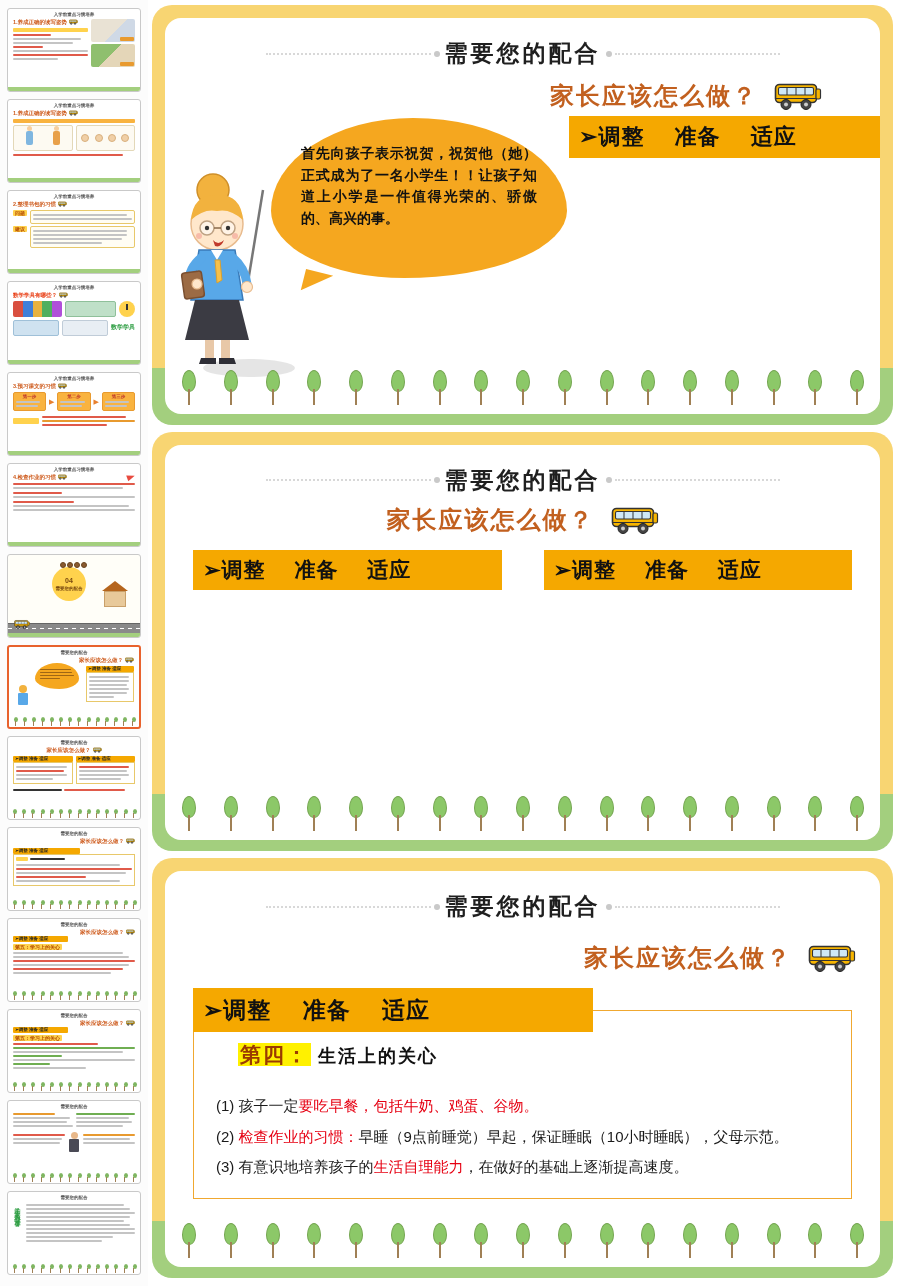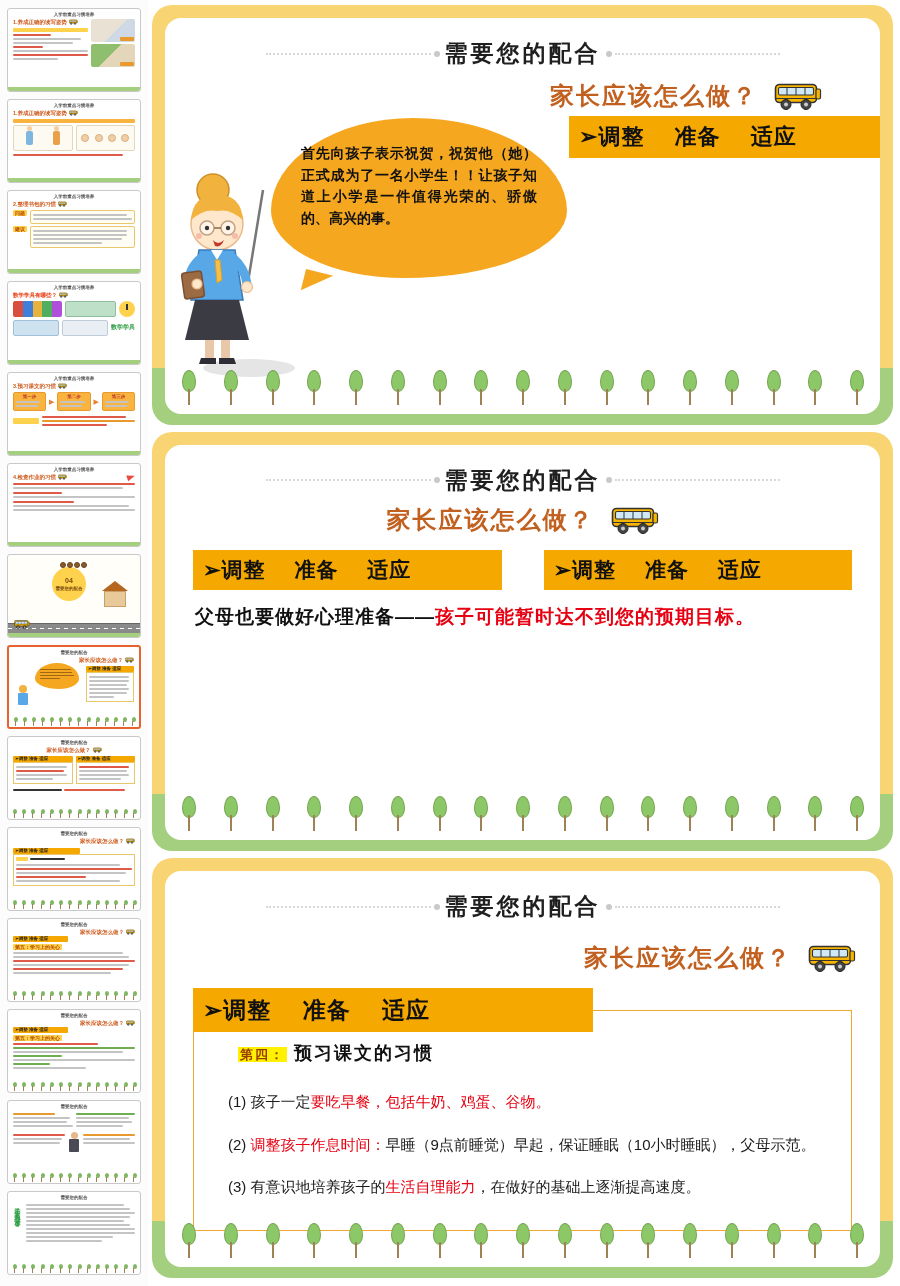--- a/index.html
+++ b/index.html
@@ -115,23 +115,23 @@
   .boxcol .box-body{min-height:152px;font-size:15px}
   .footer-line{margin:14px 0 0 30px;font-size:19px;font-weight:800;color:#111;letter-spacing:1px;white-space:nowrap}
   .footer-line .red{font-weight:800}
 
   
   .s3 .subrow{justify-content:flex-end;margin:20px 24px 0 0}
   .s3wrap{position:relative;margin:14px 28px 0}
   .s3wrap .box-head{position:relative;z-index:2;width:400px;height:44px;font-size:23px}
   .s3box{position:relative;z-index:1;margin-top:-22px;border:1.5px solid #f0a830;background:#fff;padding:30px 18px 14px}
   .s3tag{margin-left:26px;font-size:18px;font-weight:800;letter-spacing:2px;color:#111}
-  .s3tag .chip{font-size:13px}
+  .s3tag .chip{font-size:21px}
   .s3items{margin-top:24px;font-size:15px;line-height:1.75;color:#1a1a1a}
-  .s3items p{margin:16px}
+  .s3items p{margin:4px}
   .tree-row{position:absolute;left:16px;right:16px;bottom:8px;display:flex;justify-content:space-between;align-items:flex-end;z-index:1}
 </style>
 </head>
 <body>
 
 <aside class="sidebar">
 
   <div class="thumb">
     <div class="t-head">入学前重点习惯培养</div>
     <div class="t-row">
@@ -860,23 +860,20 @@
           </span>
       </div>
       <div class="boxrow">
         <div class="boxcol">
           <div class="box-head">➢调整　 准备　 适应</div>
         </div>
         <div class="boxcol">
           <div class="box-head">➢调整　 准备　 适应</div>
         </div>
       </div>
-      <p class="footer-line">
-        <span>父母也要做好心理准备——</span><span class="red">孩子可能暂时达不到您的预期目标。</span>
-      </p>
       <div class="tree-row">
           <div class="tree"></div>
           <div class="tree"></div>
           <div class="tree"></div>
           <div class="tree"></div>
           <div class="tree"></div>
           <div class="tree"></div>
           <div class="tree"></div>
           <div class="tree"></div>
           <div class="tree"></div>
@@ -915,25 +912,25 @@
               <circle cx="32" cy="24.5" r="5" fill="#444" stroke="#222" stroke-width="1"></circle>
               <circle cx="32" cy="24.5" r="2" fill="#ccc"></circle>
             </svg>
           </span>
       </div>
       <div class="s3wrap">
         <div class="box-head">➢调整　 准备　 适应</div>
         <div class="s3box">
           <div class="s3tag">
             <span class="chip">第四：</span>
-            <span>预习课文的习惯</span>
+            <span>生活上的关心</span>
           </div>
           <div class="s3items">
             <p><span>(1) 孩子一定</span><span class="red">要吃早餐，包括牛奶、鸡蛋、谷物。</span><span></span></p>
-            <p><span>(2) </span><span class="red">调整孩子作息时间：</span><span>早睡（9点前睡觉）早起，保证睡眠（10小时睡眠），父母示范。</span></p>
+            <p><span>(2) </span><span class="red">检查作业的习惯：</span><span>早睡（9点前睡觉）早起，保证睡眠（10小时睡眠），父母示范。</span></p>
             <p><span>(3) 有意识地培养孩子的</span><span class="red">生活自理能力</span><span>，在做好的基础上逐渐提高速度。</span></p>
           </div>
         </div>
       </div>
       <div class="tree-row">
           <div class="tree"></div>
           <div class="tree"></div>
           <div class="tree"></div>
           <div class="tree"></div>
           <div class="tree"></div>

